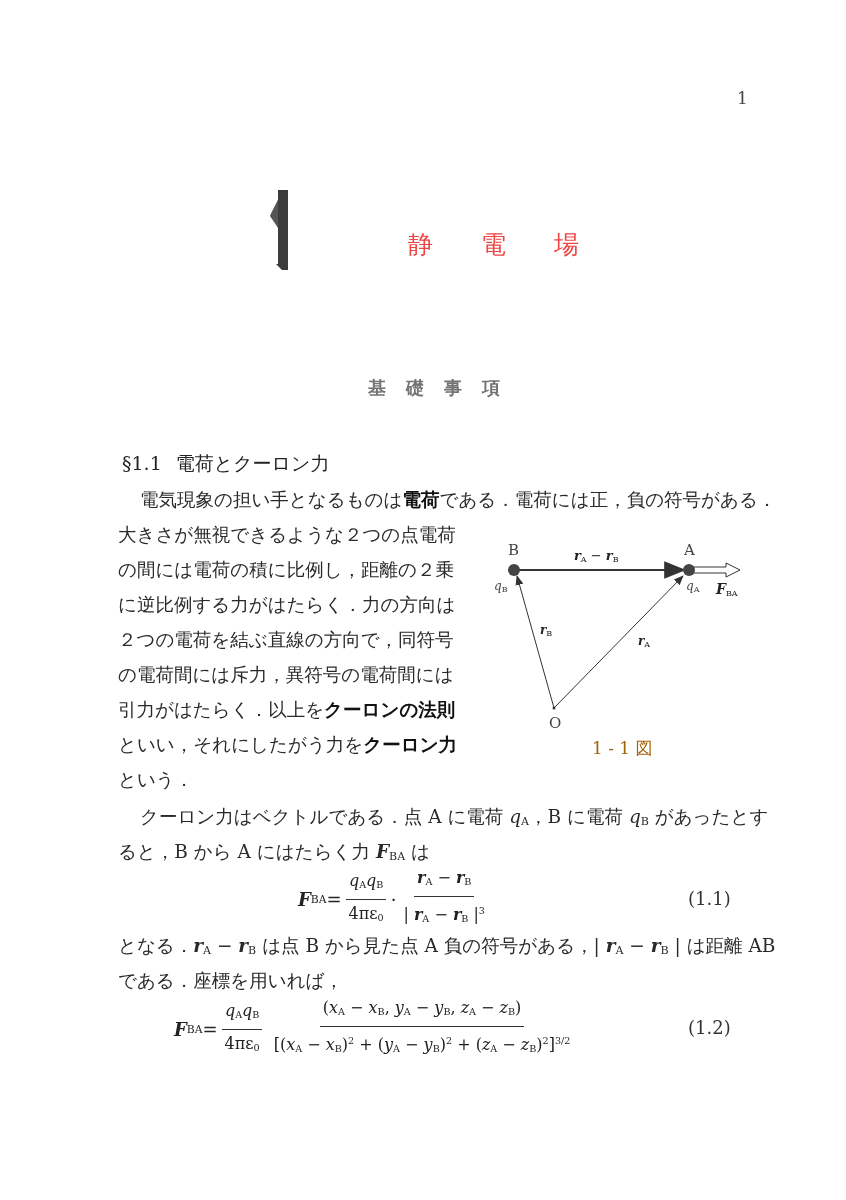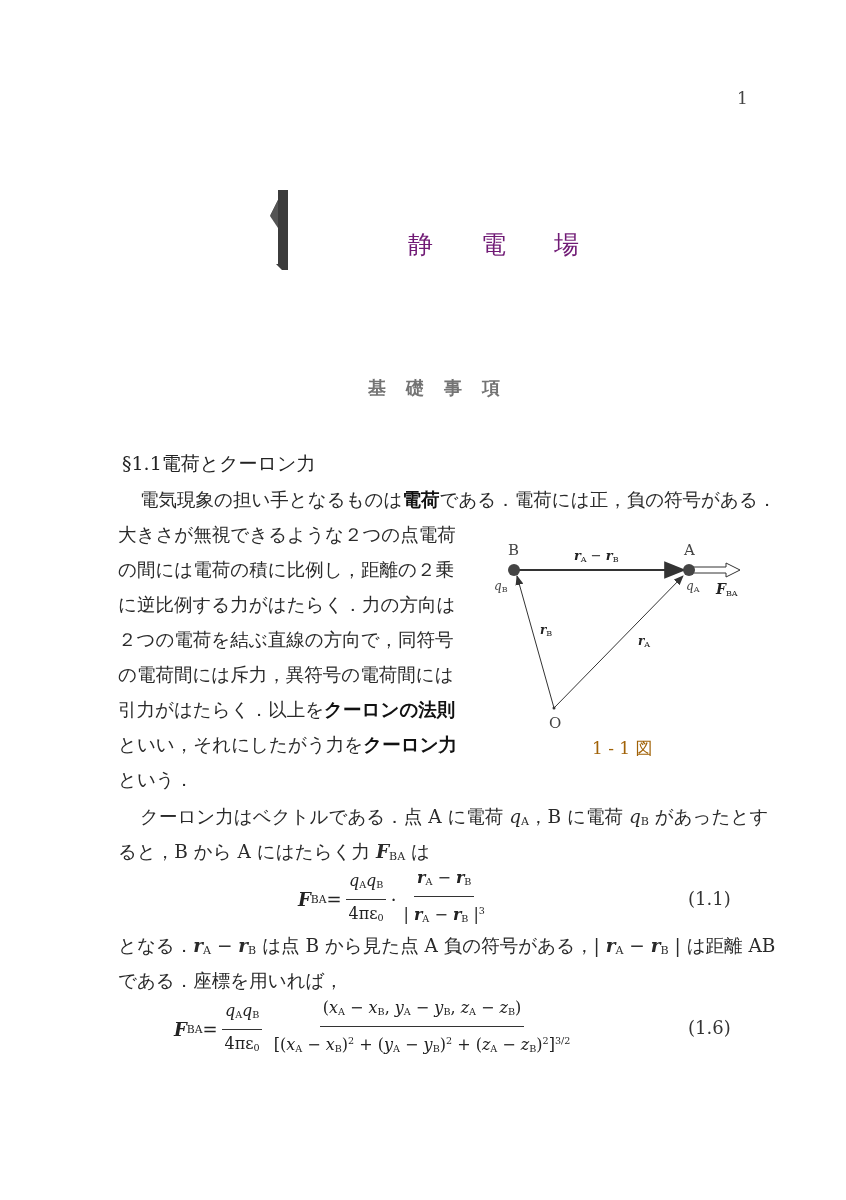--- a/index.html
+++ b/index.html
@@ -4,24 +4,24 @@
   <style>
     html, body { margin: 0; padding: 0; background: #ffffff; }
     body {
       width: 846px; height: 1200px; position: relative; overflow: hidden;
       font-family: "DejaVu Serif", "Liberation Serif", serif;
       color: #2a2a2a;
     }
     .abs { position: absolute; }
     .page-number { left: 737px; top: 88px; font-size: 17px; color: #444; }
     .chapter-num { left: 268px; top: 190px; width: 40px; height: 80px; }
-    .chapter-title { left: 408px; top: 228px; font-size: 25px; letter-spacing: 48px; color: #701a75; white-space: nowrap; }
+    .chapter-title { left: 408px; top: 228px; font-size: 25px; letter-spacing: 48px; color: #ef4444; white-space: nowrap; }
     .section-heading { left: 368px; top: 376px; font-size: 18px; letter-spacing: 20px; font-weight: bold; font-family: "DejaVu Sans", sans-serif; color: #737373; white-space: nowrap; }
     .subsection { left: 122px; top: 451px; font-size: 19px; color: #222; font-family: "DejaVu Sans", sans-serif; white-space: nowrap; }
-    .subsection .num { font-family: "DejaVu Serif", serif; }
+    .subsection .num { font-family: "DejaVu Serif", serif; margin-right: 14px; }
     .line { font-size: 18.5px; white-space: nowrap; color: #2a2a2a; }
     .b { font-weight: bold; font-family: "DejaVu Sans", sans-serif; color: #111; }
     .vec { font-weight: bold; font-style: italic; }
     sub { font-size: 60%; vertical-align: -0.2em; font-style: normal; }
     sup { font-size: 60%; }
     .it { font-style: italic; }
     .figure { left: 476px; top: 532px; width: 290px; height: 230px; }
     .fig-caption { left: 592px; top: 737px; font-size: 17px; color: #a16207; }
     .eq { font-size: 18px; white-space: nowrap; display: flex; align-items: center; color: #222; }
     .frac { display: inline-flex; flex-direction: column; align-items: center; margin: 0 4px; vertical-align: middle; }
@@ -126,13 +126,13 @@
   </span>
   <span class="frac">
     <span class="num">
       <span>(</span><span class="it">x</span><sub>A</sub><span> − </span><span class="it">x</span><sub>B</sub><span>,  </span><span class="it">y</span><sub>A</sub><span> − </span><span class="it">y</span><sub>B</sub><span>,  </span><span class="it">z</span><sub>A</sub><span> − </span><span class="it">z</span><sub>B</sub><span>)</span>
     </span>
     <span class="den">
       <span>[(</span><span class="it">x</span><sub>A</sub><span> − </span><span class="it">x</span><sub>B</sub><span>)</span><sup>2</sup><span> + </span><span>(</span><span class="it">y</span><sub>A</sub><span> − </span><span class="it">y</span><sub>B</sub><span>)</span><sup>2</sup><span> + </span><span>(</span><span class="it">z</span><sub>A</sub><span> − </span><span class="it">z</span><sub>B</sub><span>)</span><sup>2</sup><span>]</span><sup>3/2</sup>
     </span>
   </span>
 </div>
-<div class="abs eq-label" style="left:688px; top:1017px;">(1.6)</div>
+<div class="abs eq-label" style="left:688px; top:1017px;">(1.2)</div>
 
 </body></html>

